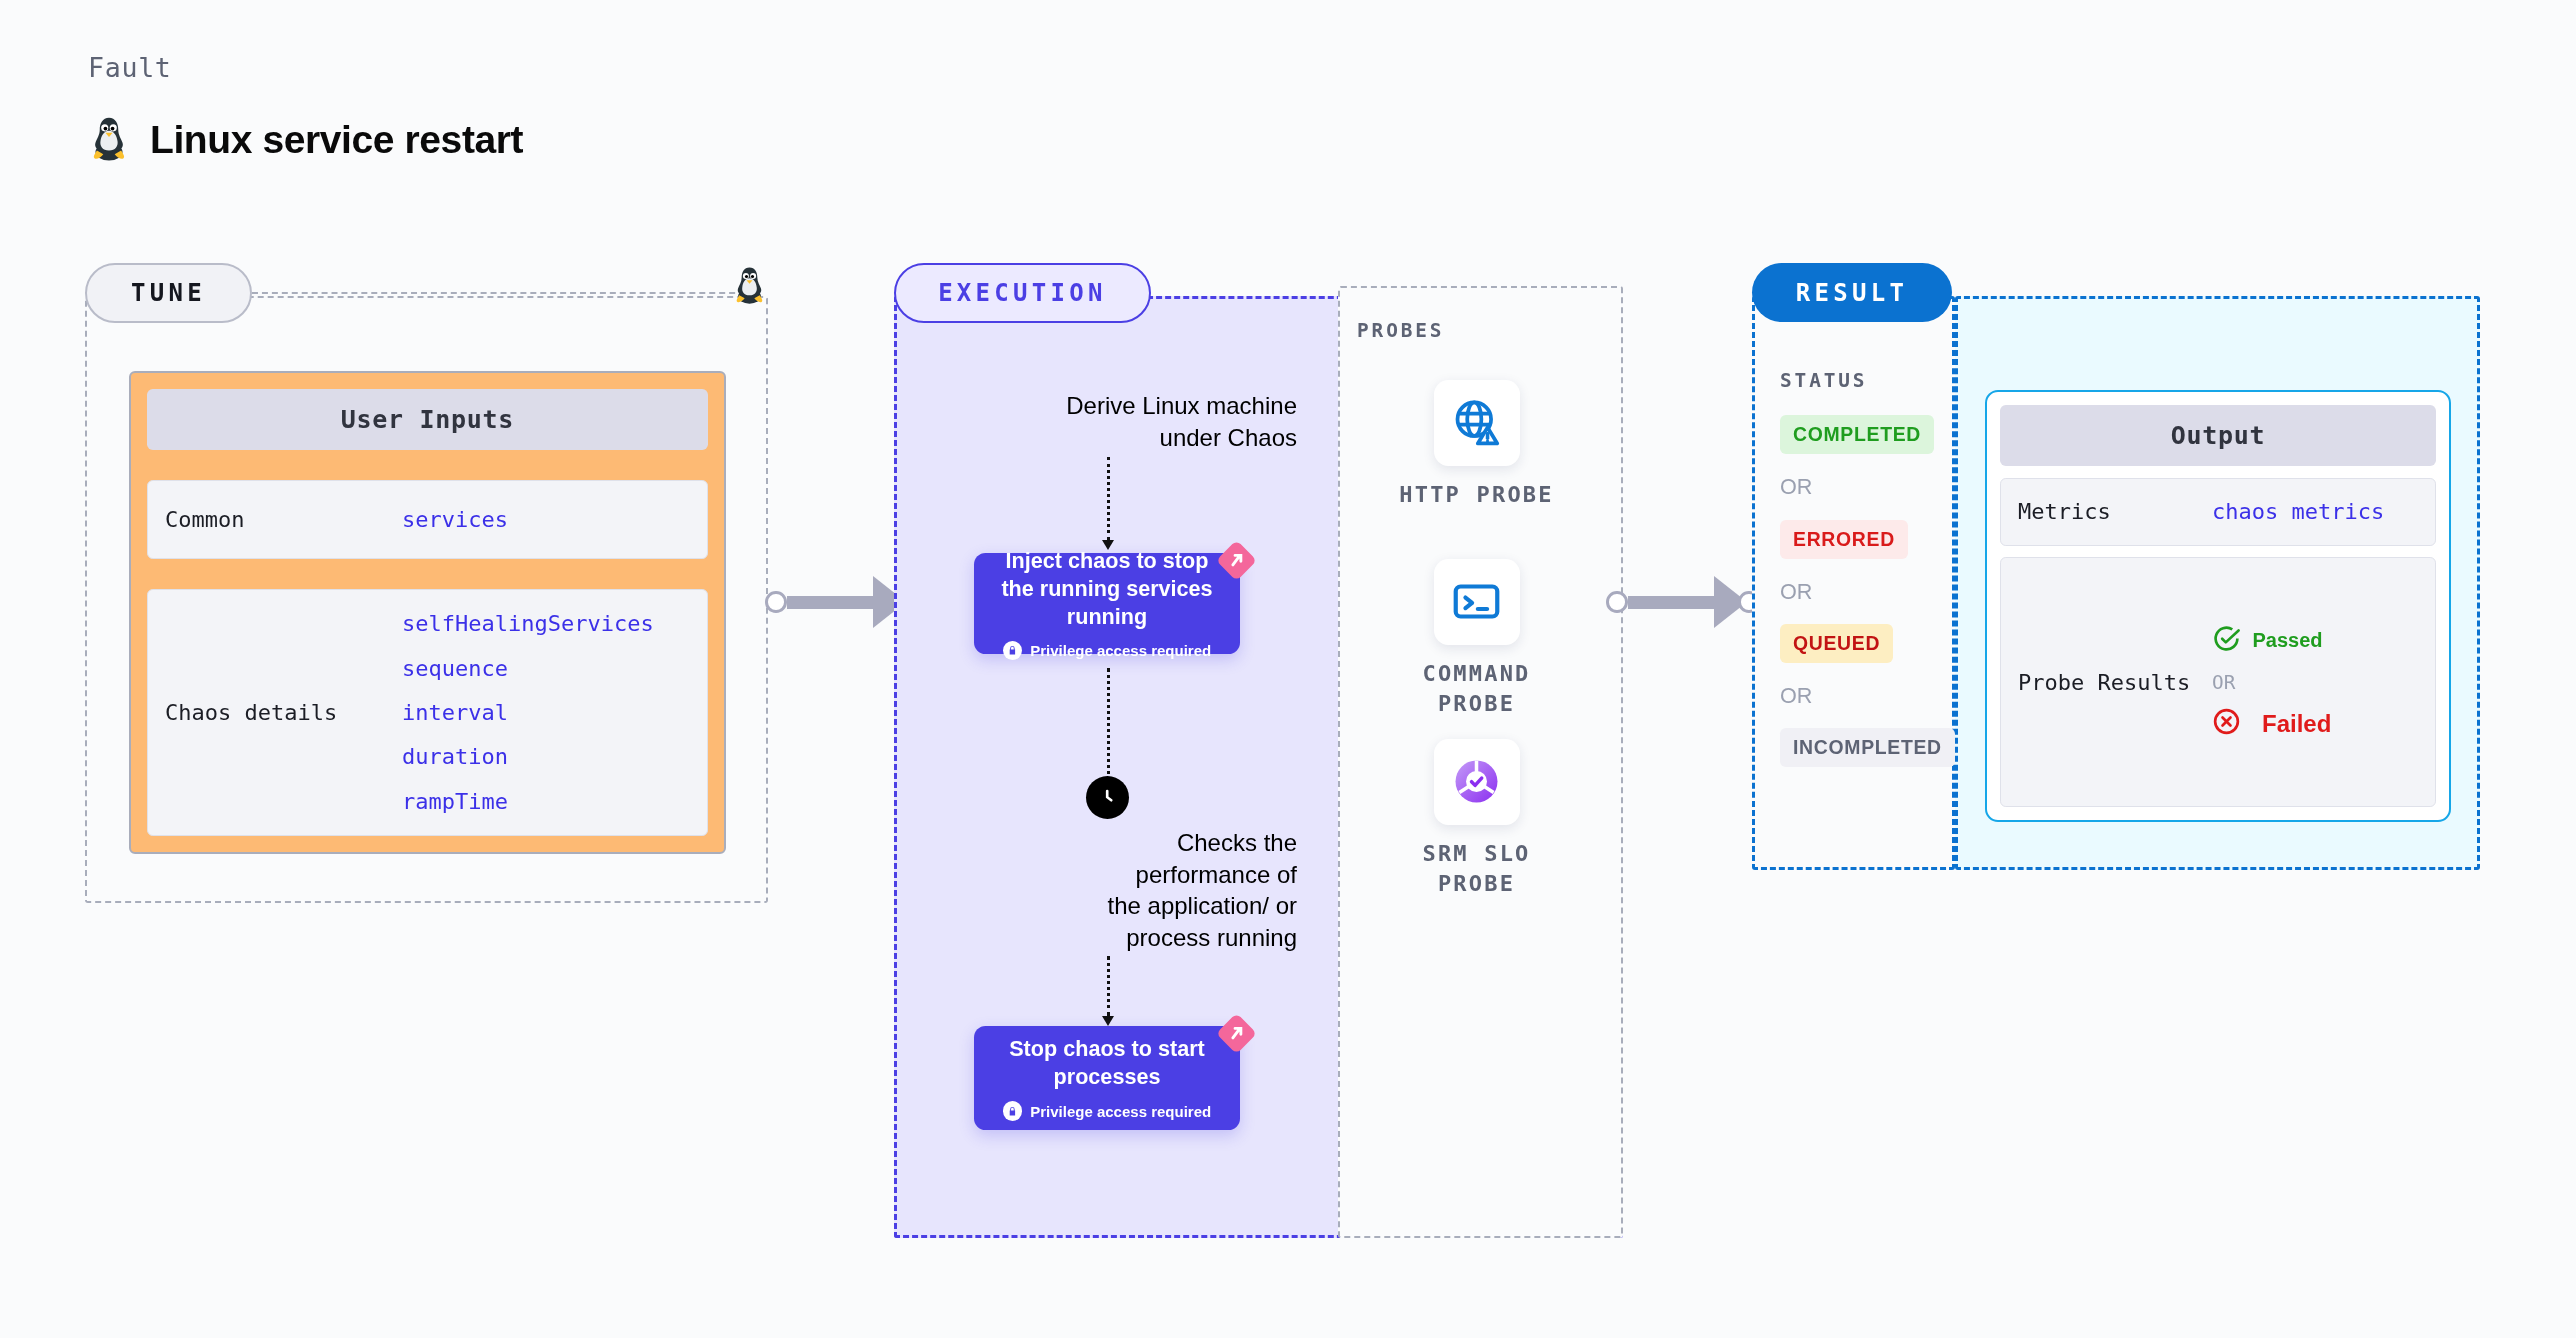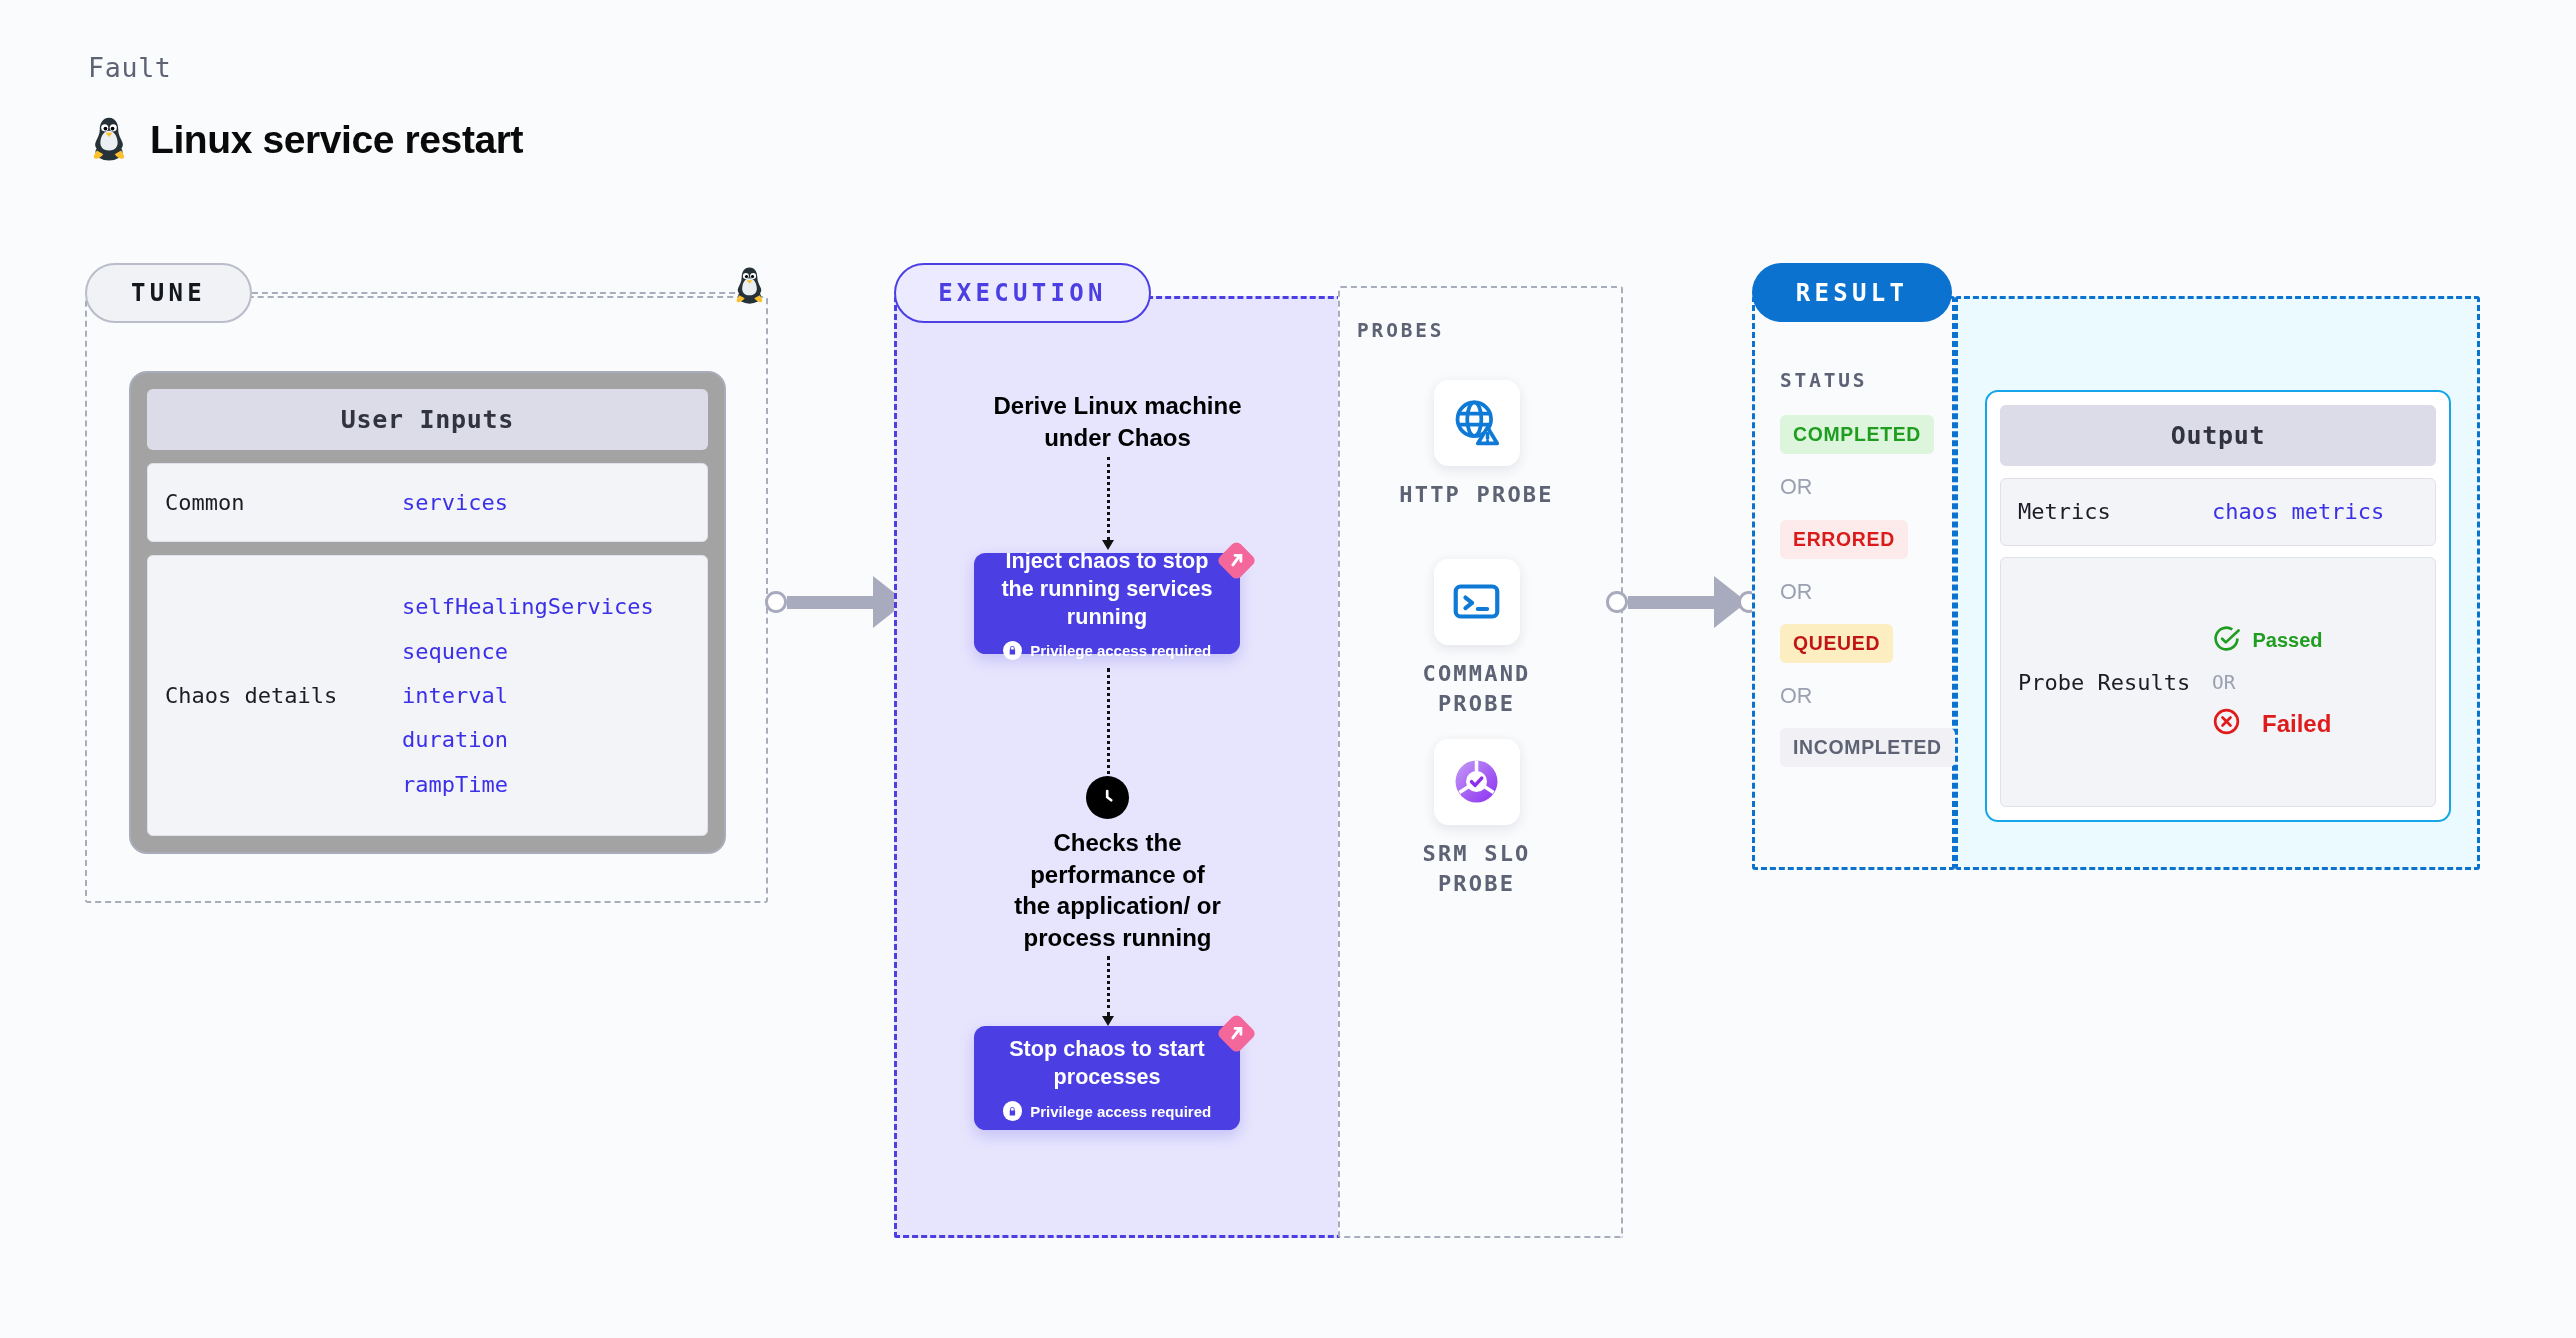--- a/index.html
+++ b/index.html
@@ -26,43 +26,43 @@
     font-family: "DejaVu Sans Mono", monospace;
     font-weight: 700; letter-spacing: 4.3px;
     border-radius: 72px; z-index: 6; white-space: nowrap;
   }
   .pill-tune { background: #f1f2f6; border: 2.2px solid #b9bcc9; color: #15171f; }
   .pill-exec { background: #eceaff; border: 2.9px solid #4b3fe4; color: #4b3fe4; }
   .pill-result { background: #0b72d0; border: none; color: #ffffff; }
 
   
   .ui-card {
-    position: absolute; background: #a3a3a3;
-    border: 2.2px solid #a9adbb; border-radius: 18px;
-    padding: 16px; display: flex; flex-direction: column; gap: 13px;
+    position: absolute; background: #fdba74;
+    border: 2.2px solid #a9adbb; border-radius: 6px;
+    padding: 16px; display: flex; flex-direction: column; gap: 30px;
   }
   .ui-head {
     background: #dcdce9; border-radius: 5.8px;
     text-align: center; padding: 16px 0;
     font-family: "DejaVu Sans Mono", monospace;
     font-size: 25px; font-weight: 700; color: #31343f; letter-spacing: 0.7px;
   }
   .ui-row {
     background: #f3f4f8; border: 1.4px solid #dfe1ea; border-radius: 5.8px;
     display: flex; align-items: center; padding: 18.7px 17px;
     font-family: "DejaVu Sans Mono", monospace; font-size: 22px;
   }
   .ui-row .rk { color: #1b1d25; width: 237px; flex: none; }
   .ui-row .rv { color: #3b30e8; display: flex; flex-direction: column; gap: 19.4px; }
   .ui-row.multi { align-items: center; }
 
   
   .exec-step {
-    position: absolute; text-align: center;
-    font-size: 24px; font-weight: 700; color: #000; line-height: 1.32;
+    position: absolute; text-align: right;
+    font-size: 24px; font-weight: 400; color: #000; line-height: 1.32;
   }
   .chaos-card {
     position: absolute; background: #4b3fe4; border-radius: 11.5px;
     box-shadow: 0 5.8px 14.4px rgba(75,63,228,.22);
     display: flex; flex-direction: column; align-items: center; justify-content: center;
     gap: 10px; padding: 18.7px 13px;
   }
   .chaos-card .ct { color: #fff; font-size: 21.6px; font-weight: 700; text-align: center; line-height: 1.3; }
   .chaos-card .cp { display: flex; align-items: center; gap: 8px; color: #fff; font-size: 15px; font-weight: 600; }
   .lockdot { width: 19.4px; height: 19.4px; border-radius: 50%; background:#fff; display:flex; align-items:center; justify-content:center; flex:none; }

